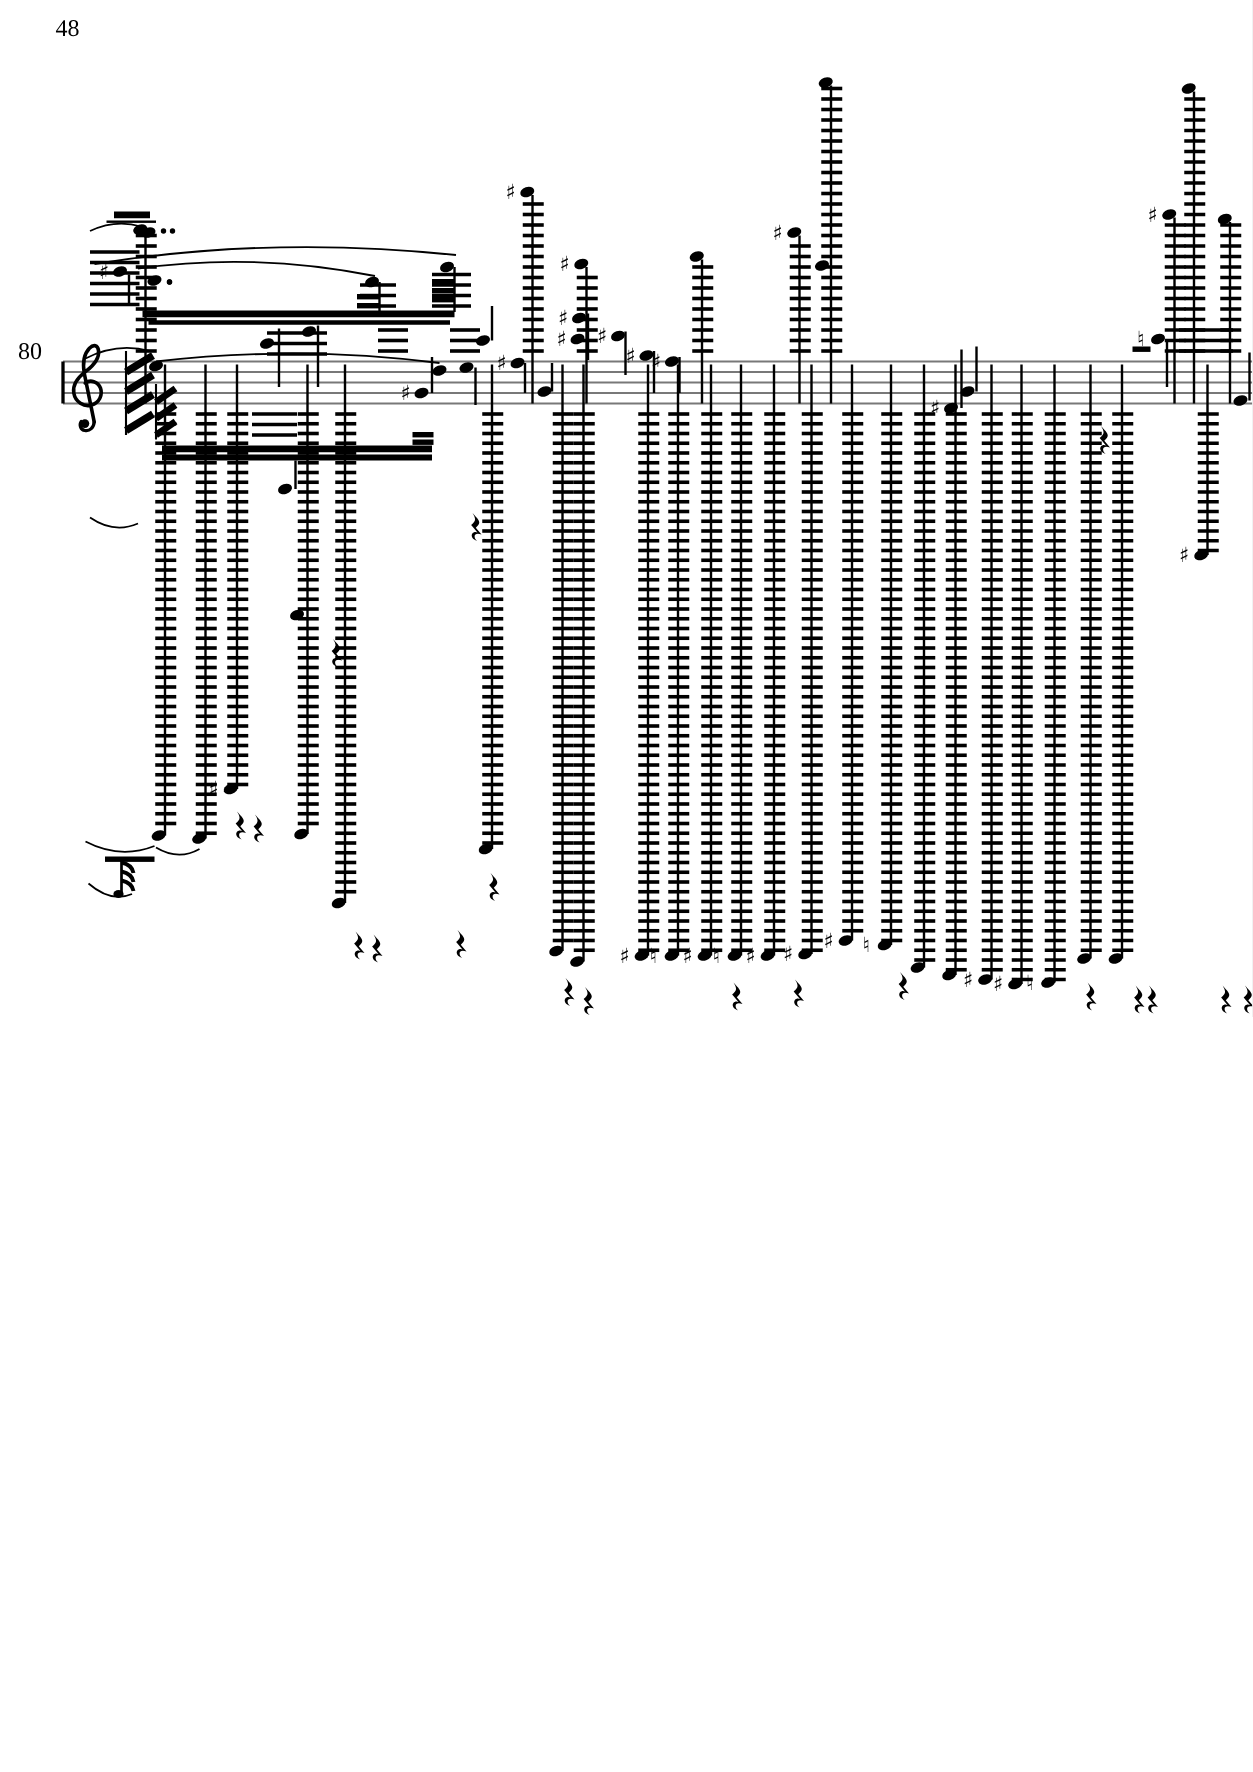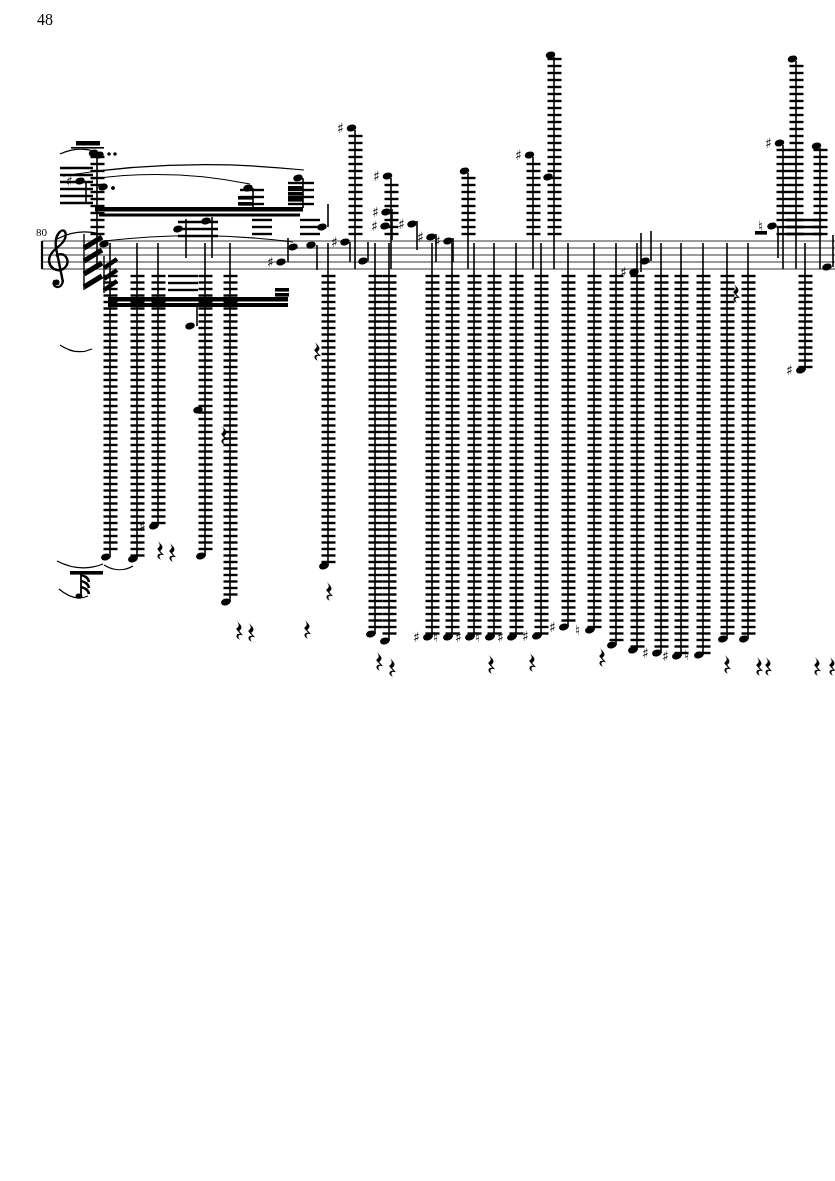--- a/index.html
+++ b/index.html
@@ -8,22 +8,22 @@
     width:835px;height:1181px;
     background:#ffffff;
     overflow:hidden;
     font-family:"Liberation Serif", serif;
   }
   #page-number{
     position:absolute;left:37px;top:11px;
     font-size:16px;color:#000;
   }
   #measure-number{
-    position:absolute;left:36px;top:226px;
-    font-size:11px;color:#000;
+    position:absolute;left:12px;top:226px;
+    font-size:16px;color:#000;
   }
   #score-svg{position:absolute;left:0;top:0;}
 </style>
 </head>
 <body>
 
 <div id="sheet">
   <div id="page-number">48</div>
   <div id="measure-number">80</div>
   <svg id="score-svg" width="835" height="1181" viewBox="0 0 835 1181" xmlns="http://www.w3.org/2000/svg">

